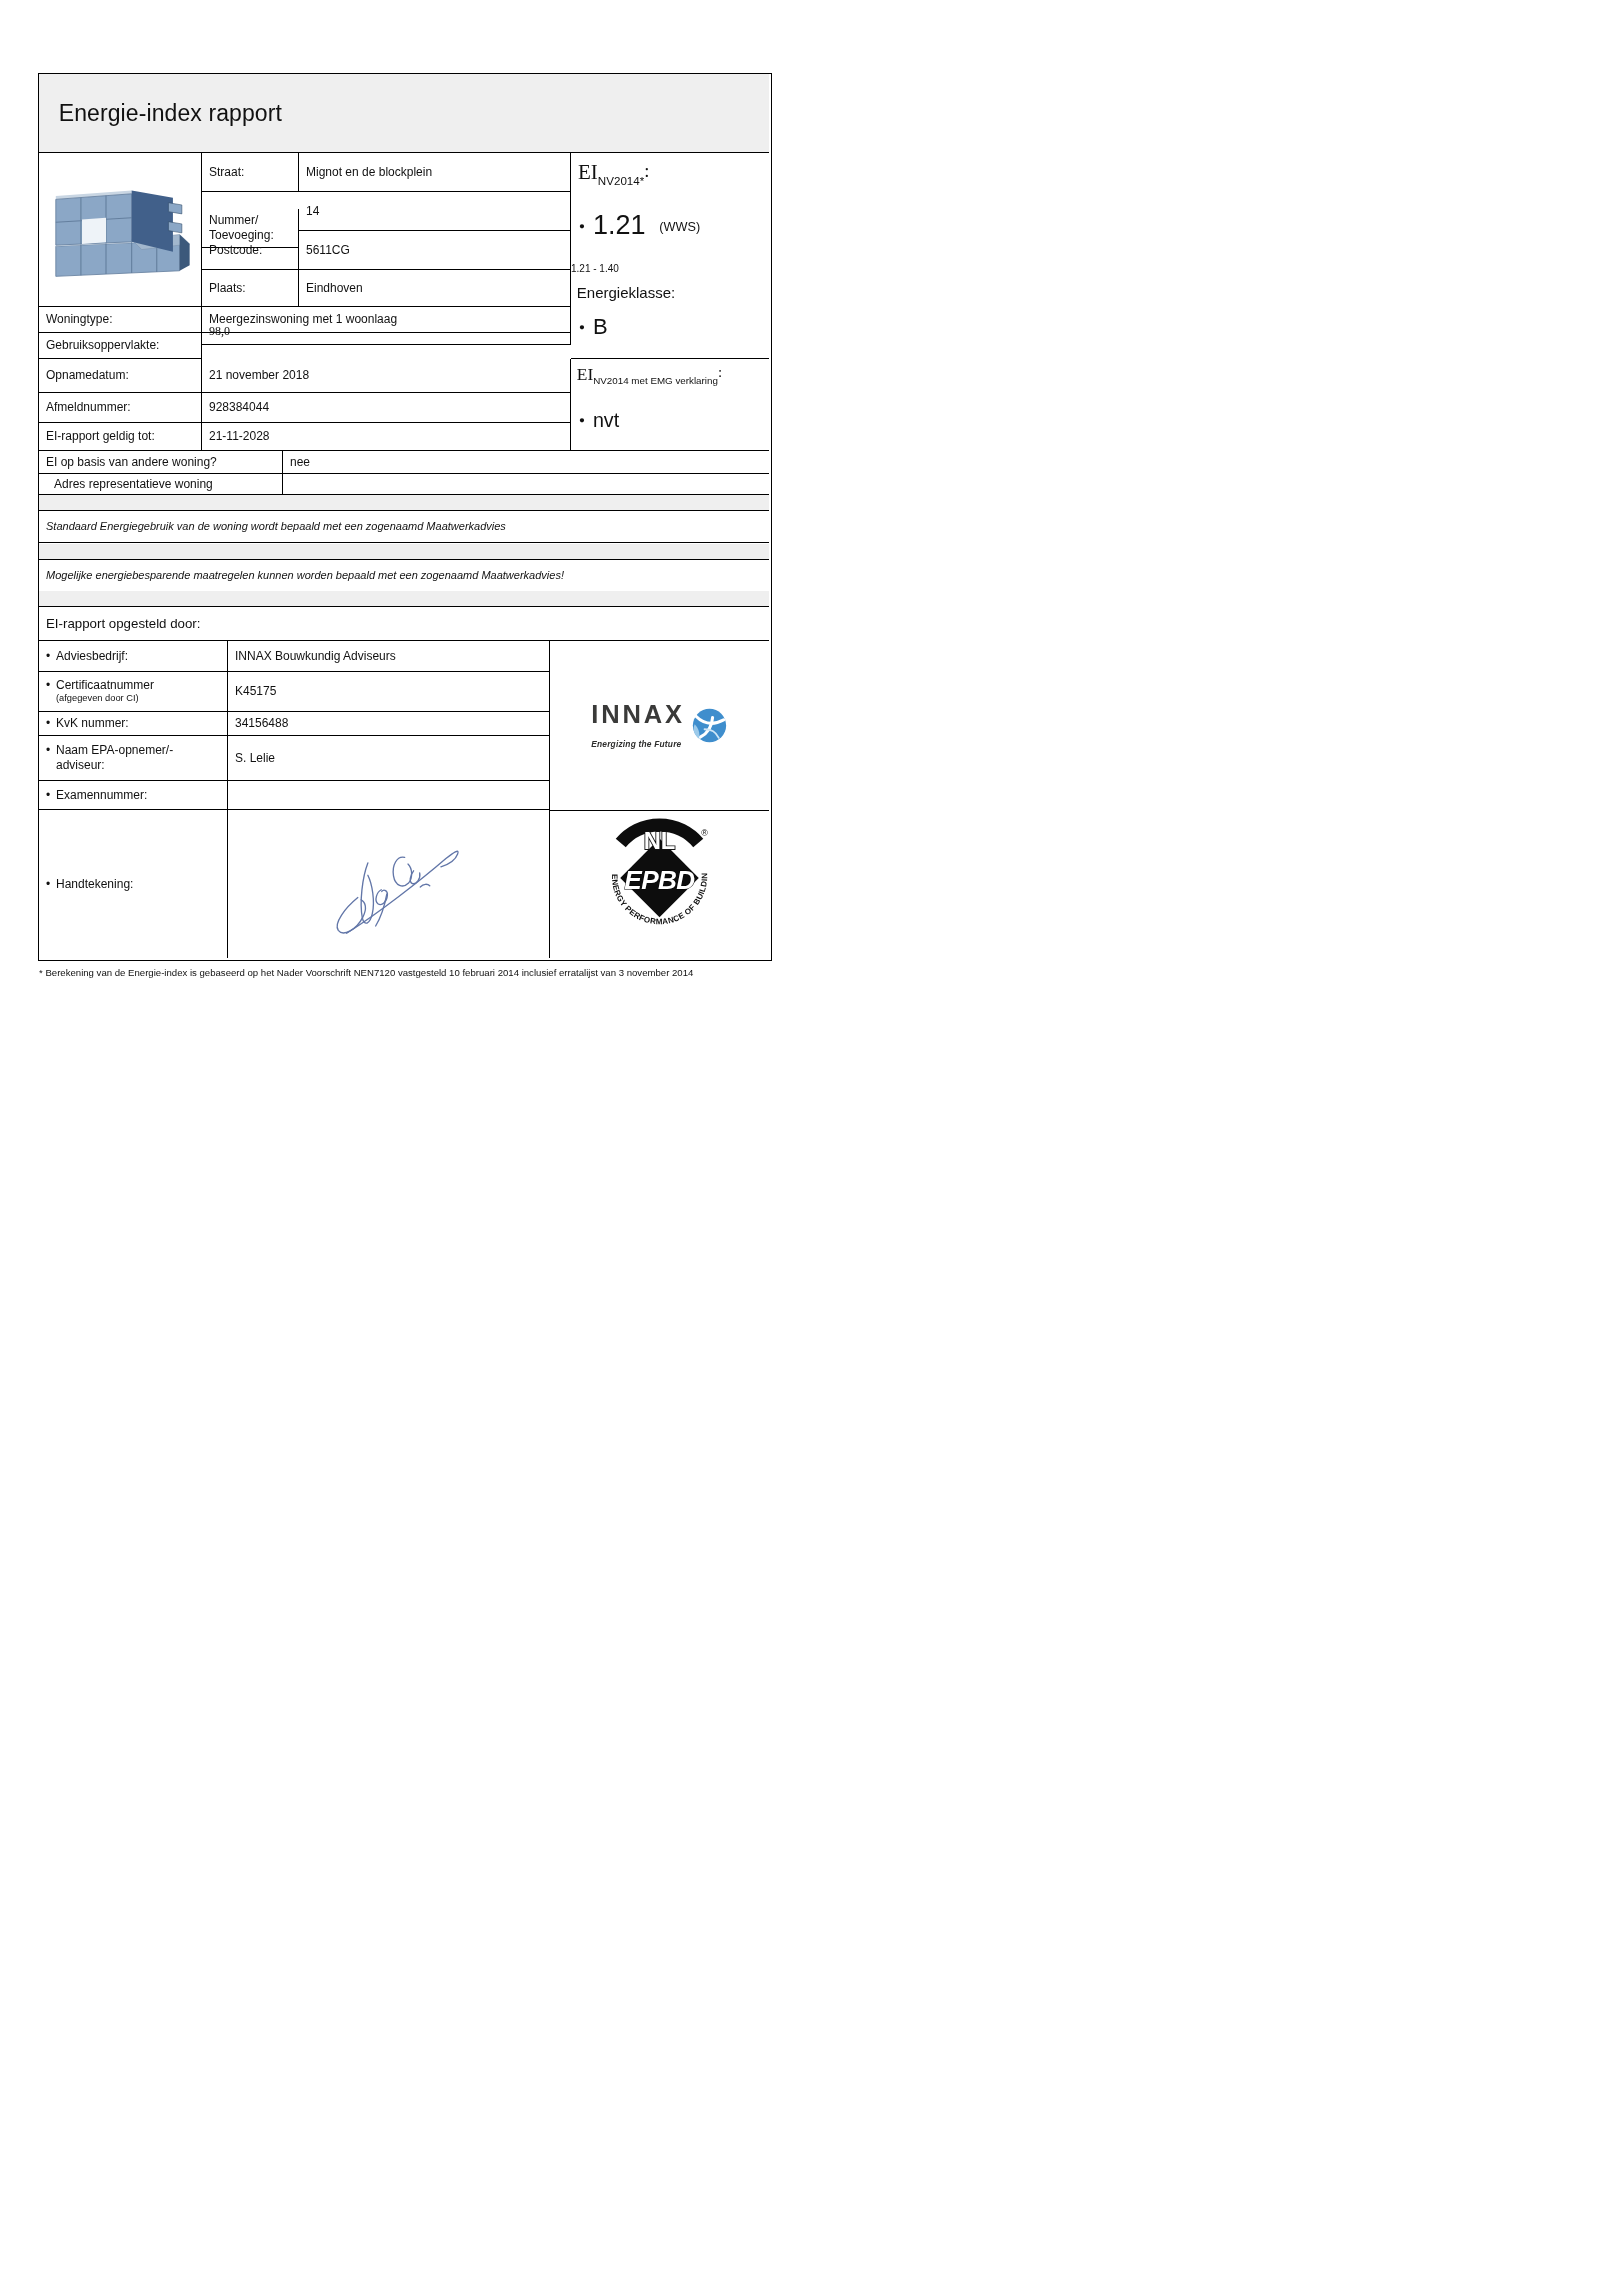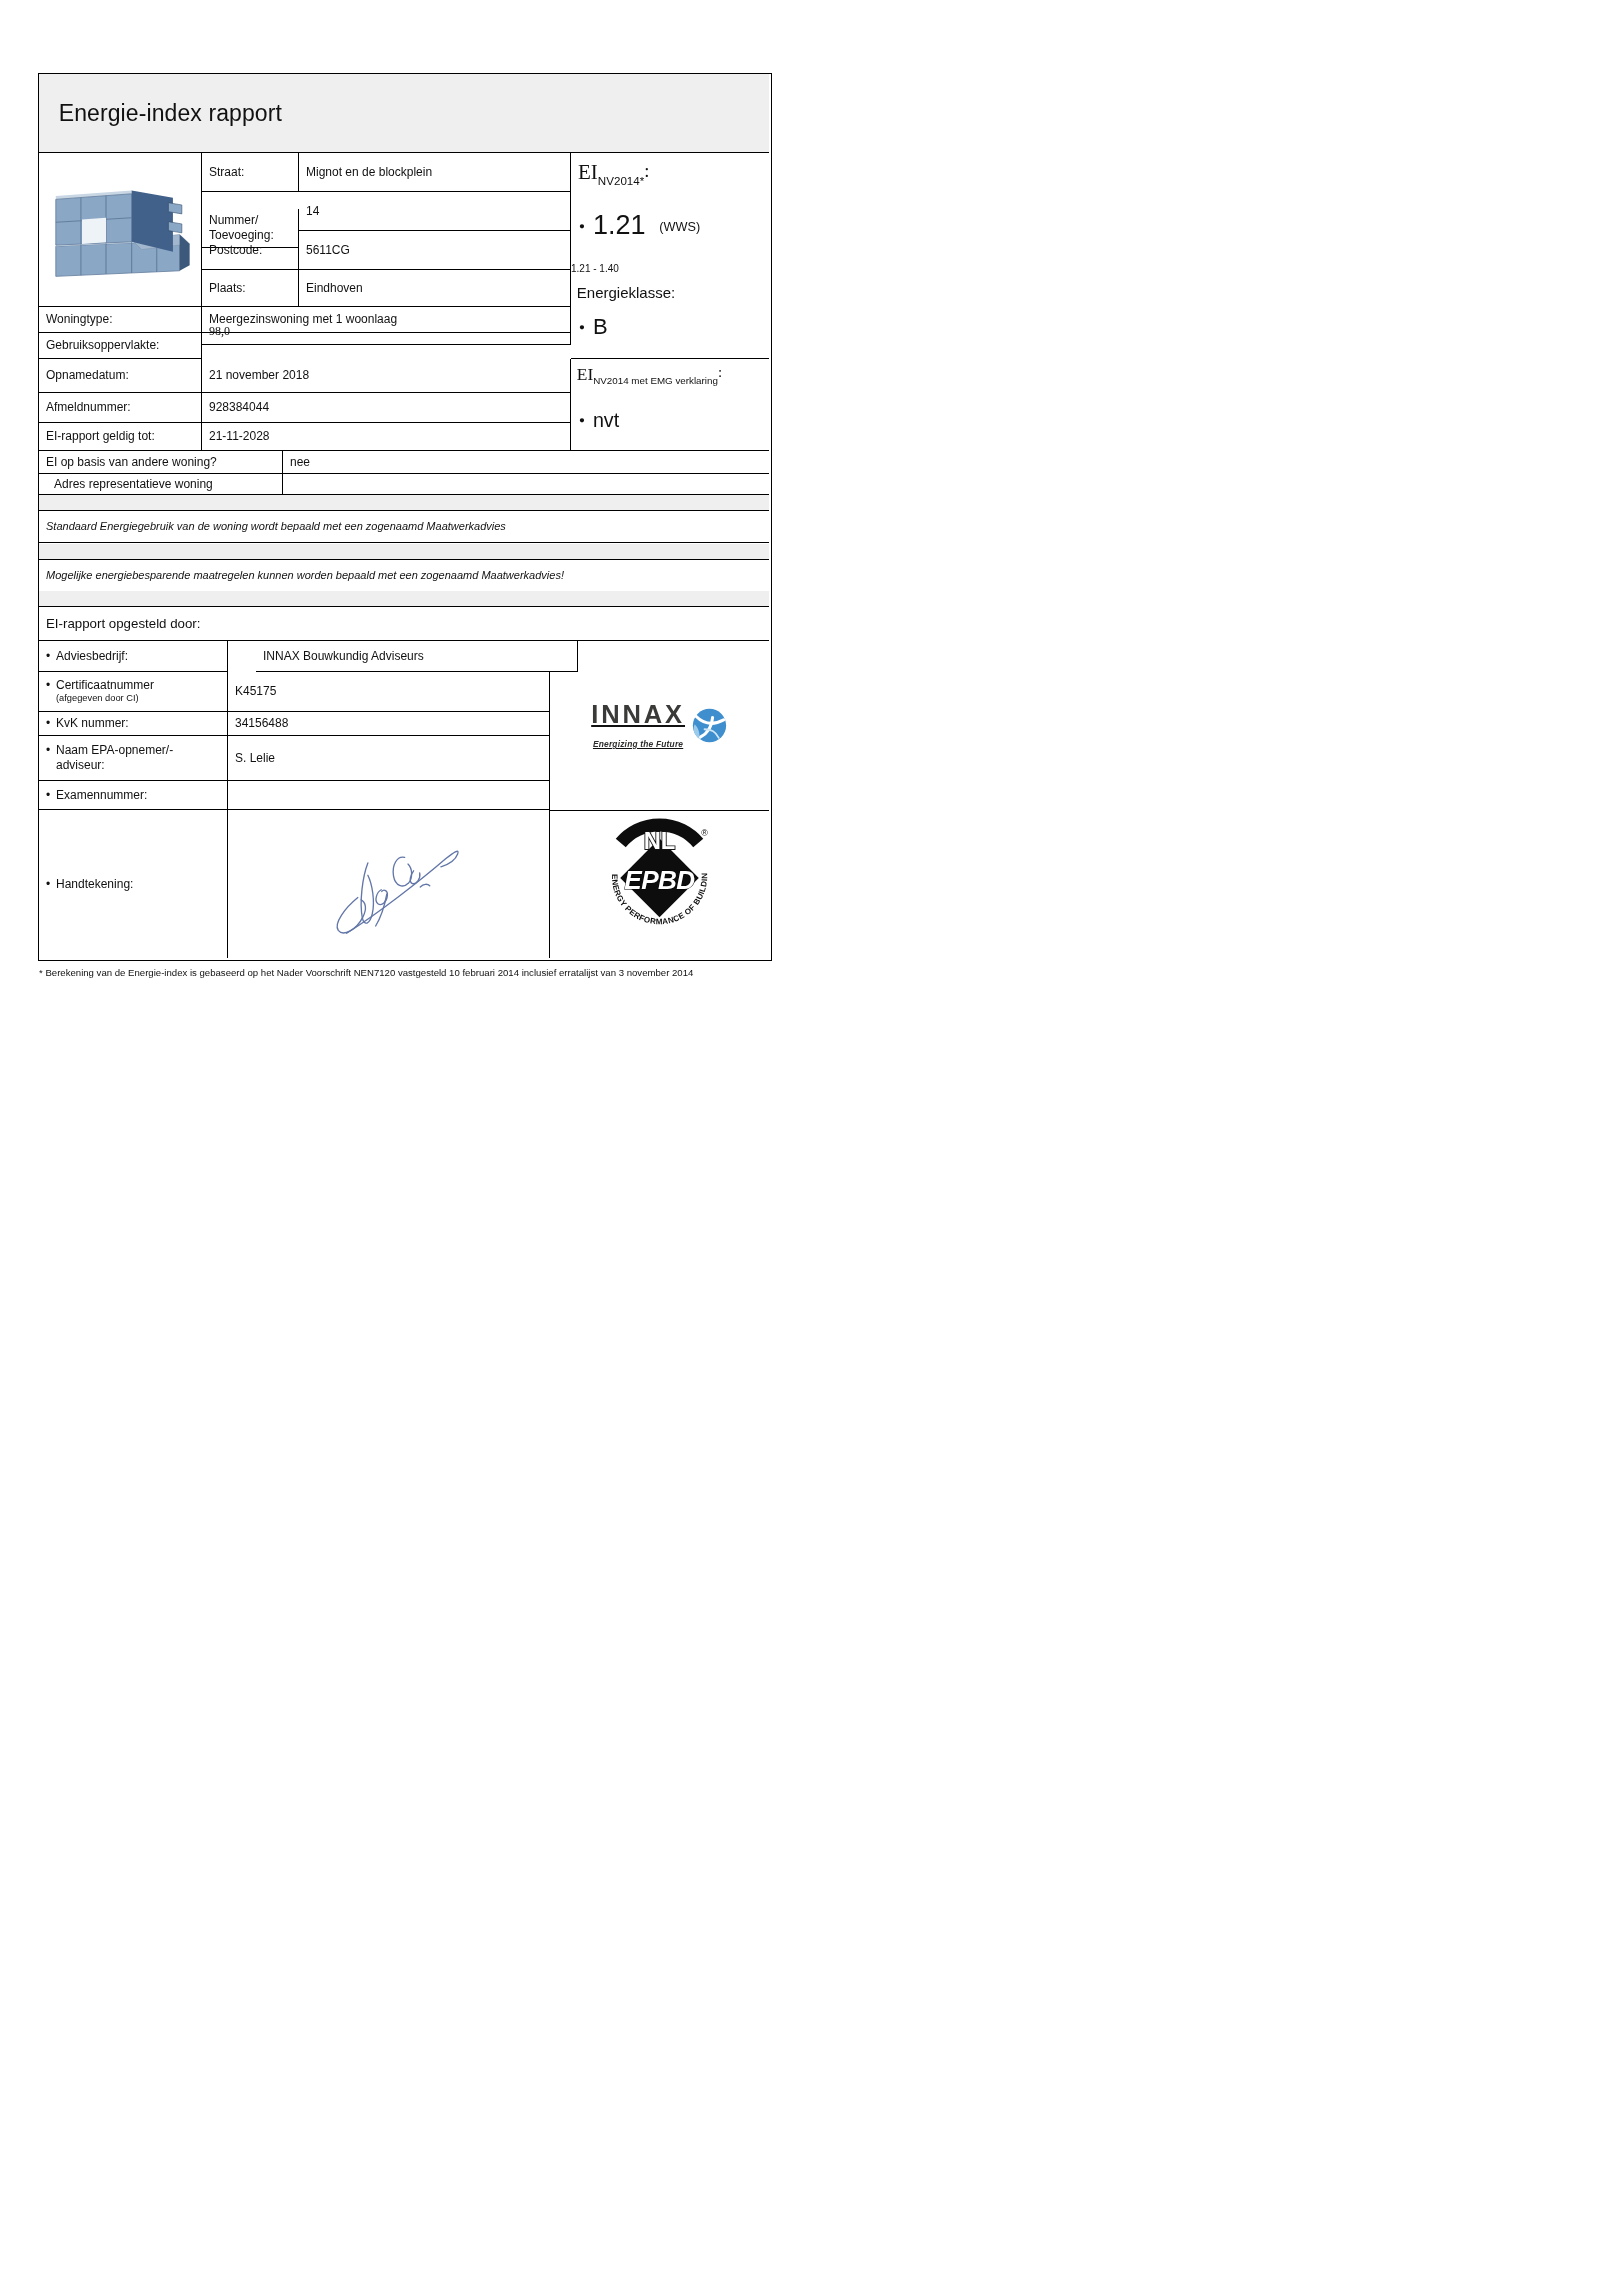--- a/index.html
+++ b/index.html
@@ -24,21 +24,21 @@
   .ei-head{position:absolute;white-space:nowrap;}
   .ei-prefix{font-family:"Liberation Serif",serif;font-size:21px;}
   .ei-sub{font-size:11.6px;position:relative;top:5.8px;}
   .ei-colon{font-family:"Liberation Serif",serif;font-size:18.5px;position:relative;top:-2.3px;}
   .bigval{font-size:27px;}
   .unit{font-size:12.7px;padding-left:5.8px;position:relative;top:2.3px;}
   .dot{font-size:9.8px;}
   .footer{position:absolute;left:39px;top:966px;width:713px;font-size:9.6px;line-height:1.45;}
   svg text{font-family:"Liberation Sans",sans-serif;}
   .innax-wrap{display:flex;align-items:center;gap:5.8px;}
-  .innax-txt{display:flex;flex-direction:column;align-items:center;text-decoration:underline;}
+  .innax-txt{display:flex;flex-direction:column;align-items:flex-start;}
   .innax-name{font-size:25.5px;font-weight:bold;letter-spacing:2.9px;color:#3a3a39;line-height:1;}
   .innax-tag{font-size:8.4px;font-weight:bold;font-style:italic;color:#2e2e2d;margin-top:12px;letter-spacing:0.2px;}
 </style>
 </head>
 <body>
 
 <div class="page">
   <div class="box">
 
     <div class="hdr">
@@ -145,21 +145,21 @@
     <div class="cell bb gray" style="left:0;top:517px;width:730px;height:16px;"></div>
 
     <div class="cell bb pl" style="left:0;top:534px;width:730px;height:33px;font-size:13.3px;">EI-rapport opgesteld door:</div>
 
     <div class="cell br bb pl" style="left:0;top:567px;width:189px;height:31px;">
       <span class="bullet-row" style="gap:5.8px;">
           <span>•</span>
           <span>Adviesbedrijf:</span>
         </span>
     </div>
-    <div class="cell br bb pl" style="left:189px;top:567px;width:322px;height:31px;margin-left:28px;">INNAX Bouwkundig Adviseurs</div>
+    <div class="cell br bb pl" style="left:189px;top:567px;width:322px;height:31px;">INNAX Bouwkundig Adviseurs</div>
 
     <div class="cell br bb pl" style="left:0;top:597px;width:189px;height:41px;">
       <span class="bullet-row" style="gap:5.8px;align-items:flex-start;">
           <span>•</span>
         <span class="col" style="display:flex;">
           <span>Certificaatnummer</span>
           <span class="sm">(afgegeven door CI)</span>
         </span>
       </span>
     </div>

